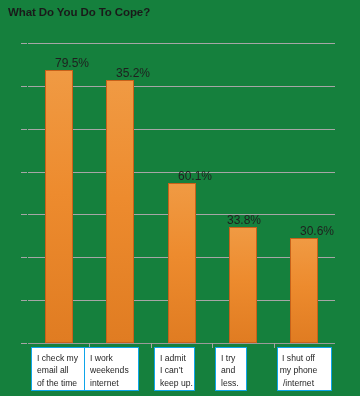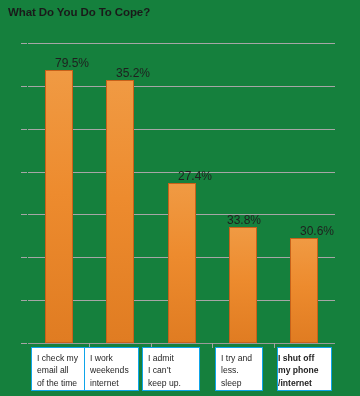--- a/index.html
+++ b/index.html
@@ -96,23 +96,23 @@
     border: 1px solid #0ea5e9;
     background: #ffffff;
     box-sizing: border-box;
     font-size: 8.6px;
     line-height: 12.4px;
     color: #1f1f1f;
     padding: 4px 0 0 5px;
     overflow: hidden;
   }
   .cat-box.center {
+    text-align: center;
     padding-left: 0;
     padding-right: 12px;
-    font-weight: bold;
   }
   .cat-line { display: block; }
 </style>
 </head>
 <body>
 
 <div id="chart-root">
 
   <div id="chart-title">What Do You Do To Cope?</div>
 
@@ -133,21 +133,21 @@
       <div class="gridline" style="top: 257px;"></div>
       <div class="y-tick" style="top: 257px;"></div>
       <div class="gridline baseline" style="top: 300px;"></div>
       <div class="y-tick" style="top: 300px;"></div>
       <div class="bar" style="left: 17px; height: 273px;"></div>
       <div class="bar-label" style="left: 1px; top: 13px;">79.5%</div>
       <div class="bar" style="left: 78px; height: 263px;"></div>
       <div class="bar-label" style="left: 62px; top: 23px;">35.2%</div>
       <div class="x-tick" style="left: 61px;"></div>
       <div class="bar" style="left: 140px; height: 160px;"></div>
-      <div class="bar-label" style="left: 124px; top: 126px;">27.4%</div>
+      <div class="bar-label" style="left: 124px; top: 126px;">60.1%</div>
       <div class="x-tick" style="left: 123px;"></div>
       <div class="bar" style="left: 201px; height: 116px;"></div>
       <div class="bar-label" style="left: 173px; top: 170px;">33.8%</div>
       <div class="x-tick" style="left: 184px;"></div>
       <div class="bar" style="left: 262px; height: 105px;"></div>
       <div class="bar-label" style="left: 246px; top: 181px;">30.6%</div>
       <div class="x-tick" style="left: 246px;"></div>
     </div>
 
   <div id="cat-row">
@@ -155,26 +155,26 @@
   <div class="cat-box" style="left: 3px; width: 55px;">
         <span class="cat-line">I check my</span>
         <span class="cat-line">email all</span>
         <span class="cat-line">of the time</span>
       </div>
       <div class="cat-box" style="left: 56px; width: 55px;">
         <span class="cat-line">I work</span>
         <span class="cat-line">weekends</span>
         <span class="cat-line">internet</span>
       </div>
-      <div class="cat-box" style="left: 114px; width: 58px;">
+      <div class="cat-box" style="left: 126px; width: 41px;">
         <span class="cat-line">I admit</span>
         <span class="cat-line">I can’t</span>
         <span class="cat-line">keep up.</span>
       </div>
-      <div class="cat-box" style="left: 187px; width: 48px;">
+      <div class="cat-box" style="left: 187px; width: 32px;">
         <span class="cat-line">I try and</span>
         <span class="cat-line">less.</span>
         <span class="cat-line">sleep</span>
       </div>
       <div class="cat-box center" style="left: 249px; width: 55px;">
         <span class="cat-line">I shut off</span>
         <span class="cat-line">my phone</span>
         <span class="cat-line">/internet</span>
       </div>
     </div>

